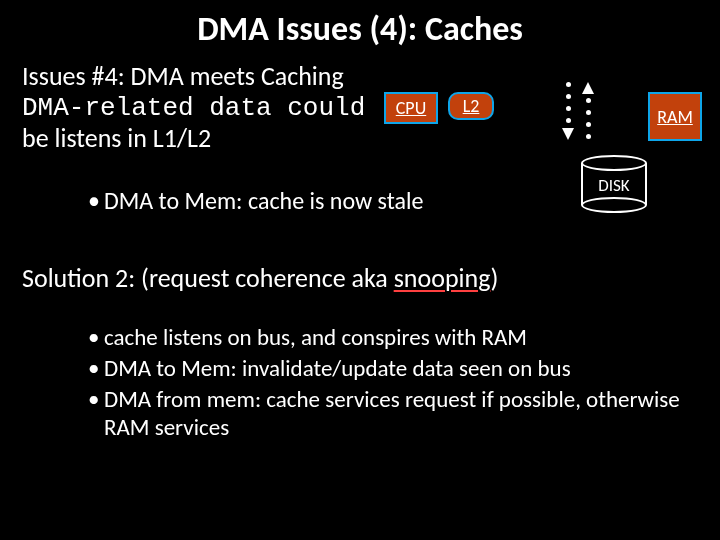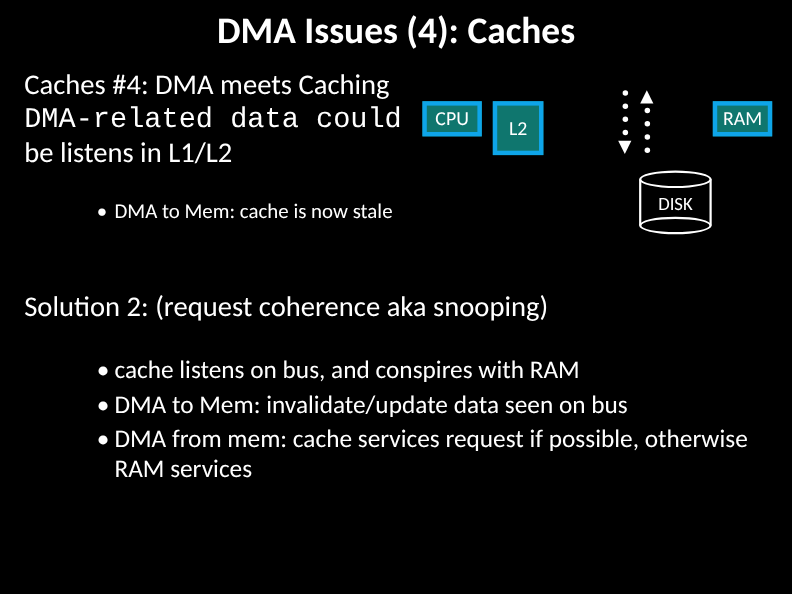--- a/index.html
+++ b/index.html
@@ -37,21 +37,21 @@
   }
   .issue-line { top: 62px; width: 680px; }
   .desc-line1 { top: 94px; width: 360px; font-family: Liberation Mono, monospace; }
   .desc-line2 { top: 124px; width: 360px; }
 
   .bullets1 {
     position: absolute;
     top: 162px;
     left: 48px;
     width: 470px;
-    font-size: 19px;
+    font-size: 24px;
     line-height: 1.25;
   }
   .bullets1 li, .bullets2 li {
     list-style: none;
     position: relative;
     padding-left: 16px;
     margin-bottom: 2px;
   }
   .bullets1 li::before, .bullets2 li::before {
     content: "•";
@@ -61,48 +61,50 @@
   }
 
   .solution-line {
     position: absolute;
     top: 262px;
     left: 22px;
     width: 680px;
     font-size: 26px;
   }
   .snoop {
+    text-decoration: underline;
     text-decoration-color: #ff4040;
     text-decoration-thickness: 2px;
     text-underline-offset: 3px;
   }
   .bullets2 {
     position: absolute;
     top: 300px;
     left: 48px;
     width: 640px;
     font-size: 23px;
     line-height: 1.25;
   }
 
   
   .box {
     position: absolute;
-    border: 4px solid #0ea5e9;
+    border: 2px solid #0ea5e9;
     font-size: 18px;
     text-align: center;
     box-sizing: border-box;
     display: flex;
     align-items: center;
     justify-content: center;
-    background: #0f766e;
+    background: #c2410c;
+    text-decoration: underline;
   }
   .cpu { top: 92px; left: 384px; width: 54px; height: 32px; }
-  .l2  { top: 92px; left: 448px; width: 46px; height: 49px; }
-  .ram { top: 92px; left: 648px; width: 54px; height: 32px; }
+  .l2  { top: 92px; left: 448px; width: 46px; height: 28px; border-radius: 10px; }
+  .ram { top: 92px; left: 648px; width: 54px; height: 49px; }
 
   .disk-wrap {
     position: absolute;
     top: 155px;
     left: 545px;
     width: 66px;
     height: 76px;
     margin-left: 36px;
   }
   .disk-label {
@@ -158,21 +160,21 @@
   }
   
 </style>
 </head>
 <body>
 
 <div class="slide">
 
   <div class="title">DMA Issues (4): Caches</div>
 
-  <div class="body-text issue-line">Caches #4: DMA meets Caching</div>
+  <div class="body-text issue-line">Issues #4: DMA meets Caching</div>
   <div class="body-text desc-line1">DMA-related data could</div>
   <div class="body-text desc-line2">be listens in L1/L2</div>
 
   <div class="box cpu">CPU</div>
   <div class="box l2">L2</div>
   <div class="box ram">RAM</div>
 
   <div class="arrows">
 
     <div class="dot" style="top:0px;  left:14px;"></div>

